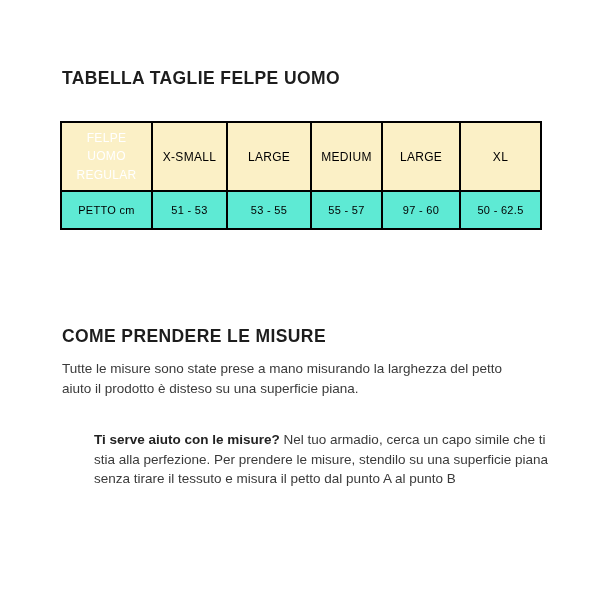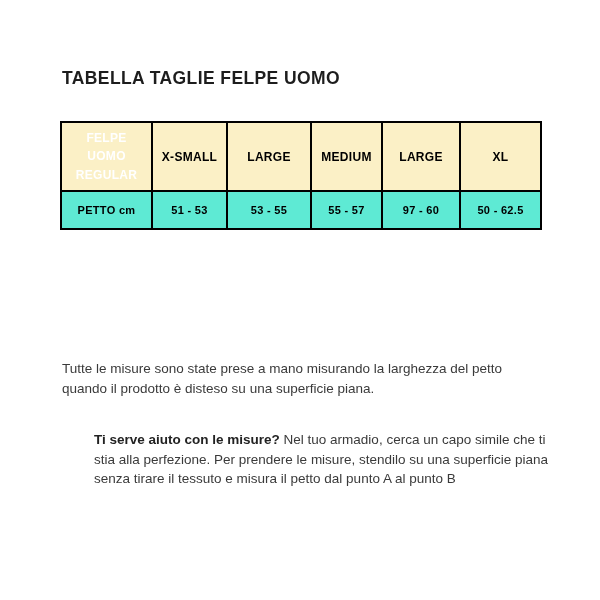--- a/index.html
+++ b/index.html
@@ -24,21 +24,21 @@
     font-size:17.5px;font-weight:700;letter-spacing:.4px;
     color:var(--heading-color);
   }
   .size-table{
     position:absolute;left:60px;top:121px;
     border-collapse:collapse;table-layout:fixed;width:481px;
   }
   .size-table td,.size-table th{
     border:2px solid var(--border-color);
     text-align:center;vertical-align:middle;
-    font-size:12px;font-weight:700;color:#000;
+    font-size:12px;font-weight:400;color:#000;
     letter-spacing:.3px;padding:0;
   }
   .size-table tr.head td,.size-table tr.head th{height:67px;background:var(--header-bg);}
   .size-table tr.vals td{height:36px;background:#5eead4;font-size:11px;}
   .size-table th.corner{background:var(--corner-bg);color:#ffffff;}
   .corner-label{display:inline-block;max-width:70px;line-height:1.55;color:#ffffff;}
   .size-table td.rowlabel{background:var(--row-label-bg);}
   .h-sub{
     position:absolute;left:62px;top:326px;margin:0;
     font-size:17.5px;font-weight:700;letter-spacing:.4px;
@@ -83,18 +83,19 @@
         <td class="rowlabel">PETTO cm</td>
         <td>51 - 53</td>
         <td>53 - 55</td>
         <td>55 - 57</td>
         <td>97 - 60</td>
         <td>50 - 62.5</td>
       </tr>
     </tbody>
   </table>
 
+  <h2 class="h-sub">COME PRENDERE LE MISURE</h2>
 
-  <p class="body-par par-intro">Tutte le misure sono state prese a mano misurando la larghezza del petto quando il prodotto è disteso su una superficie piana.</p>
+  <p class="body-par par-intro">Tutte le misure sono state prese a mano misurando la larghezza del petto aiuto il prodotto è disteso su una superficie piana.</p>
 
   <p class="body-par par-help"><b>Ti serve aiuto con le misure?</b><span> Nel tuo armadio, cerca un capo simile che ti stia alla perfezione. Per prendere le misure, stendilo su una superficie piana senza tirare il tessuto e misura il petto dal punto A al punto B</span></p>
 
 </div>
 
 </body></html>

